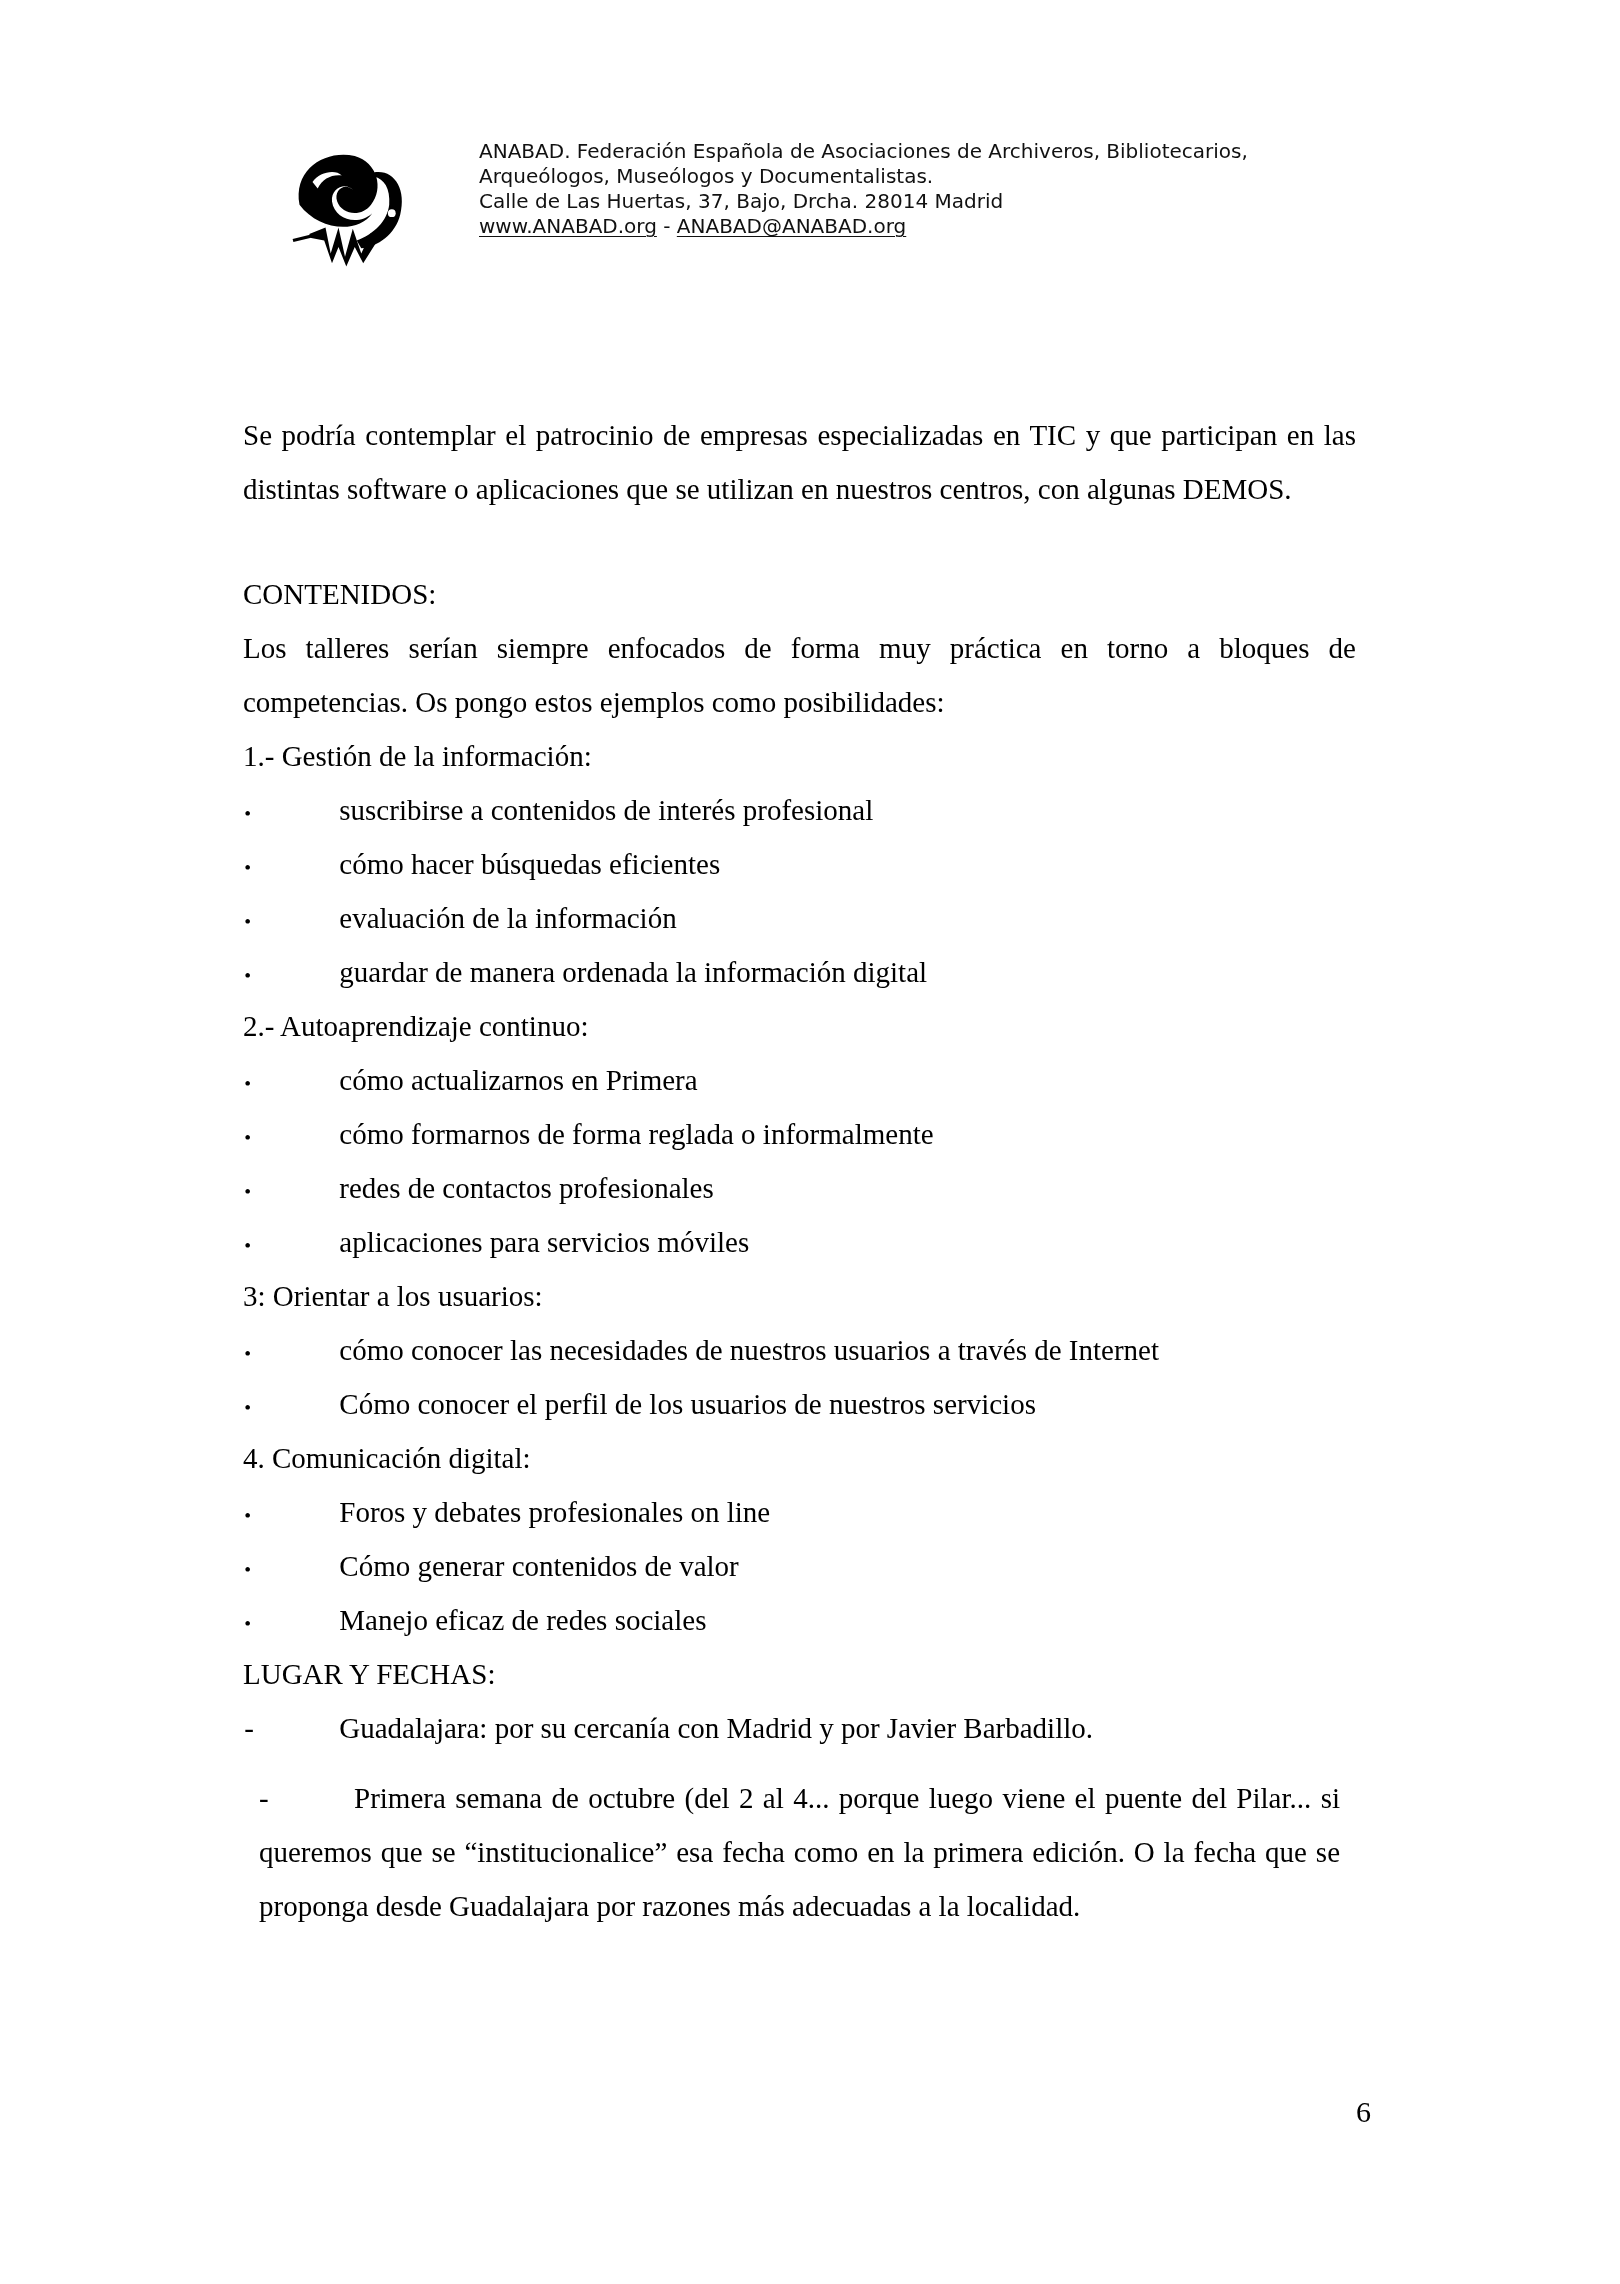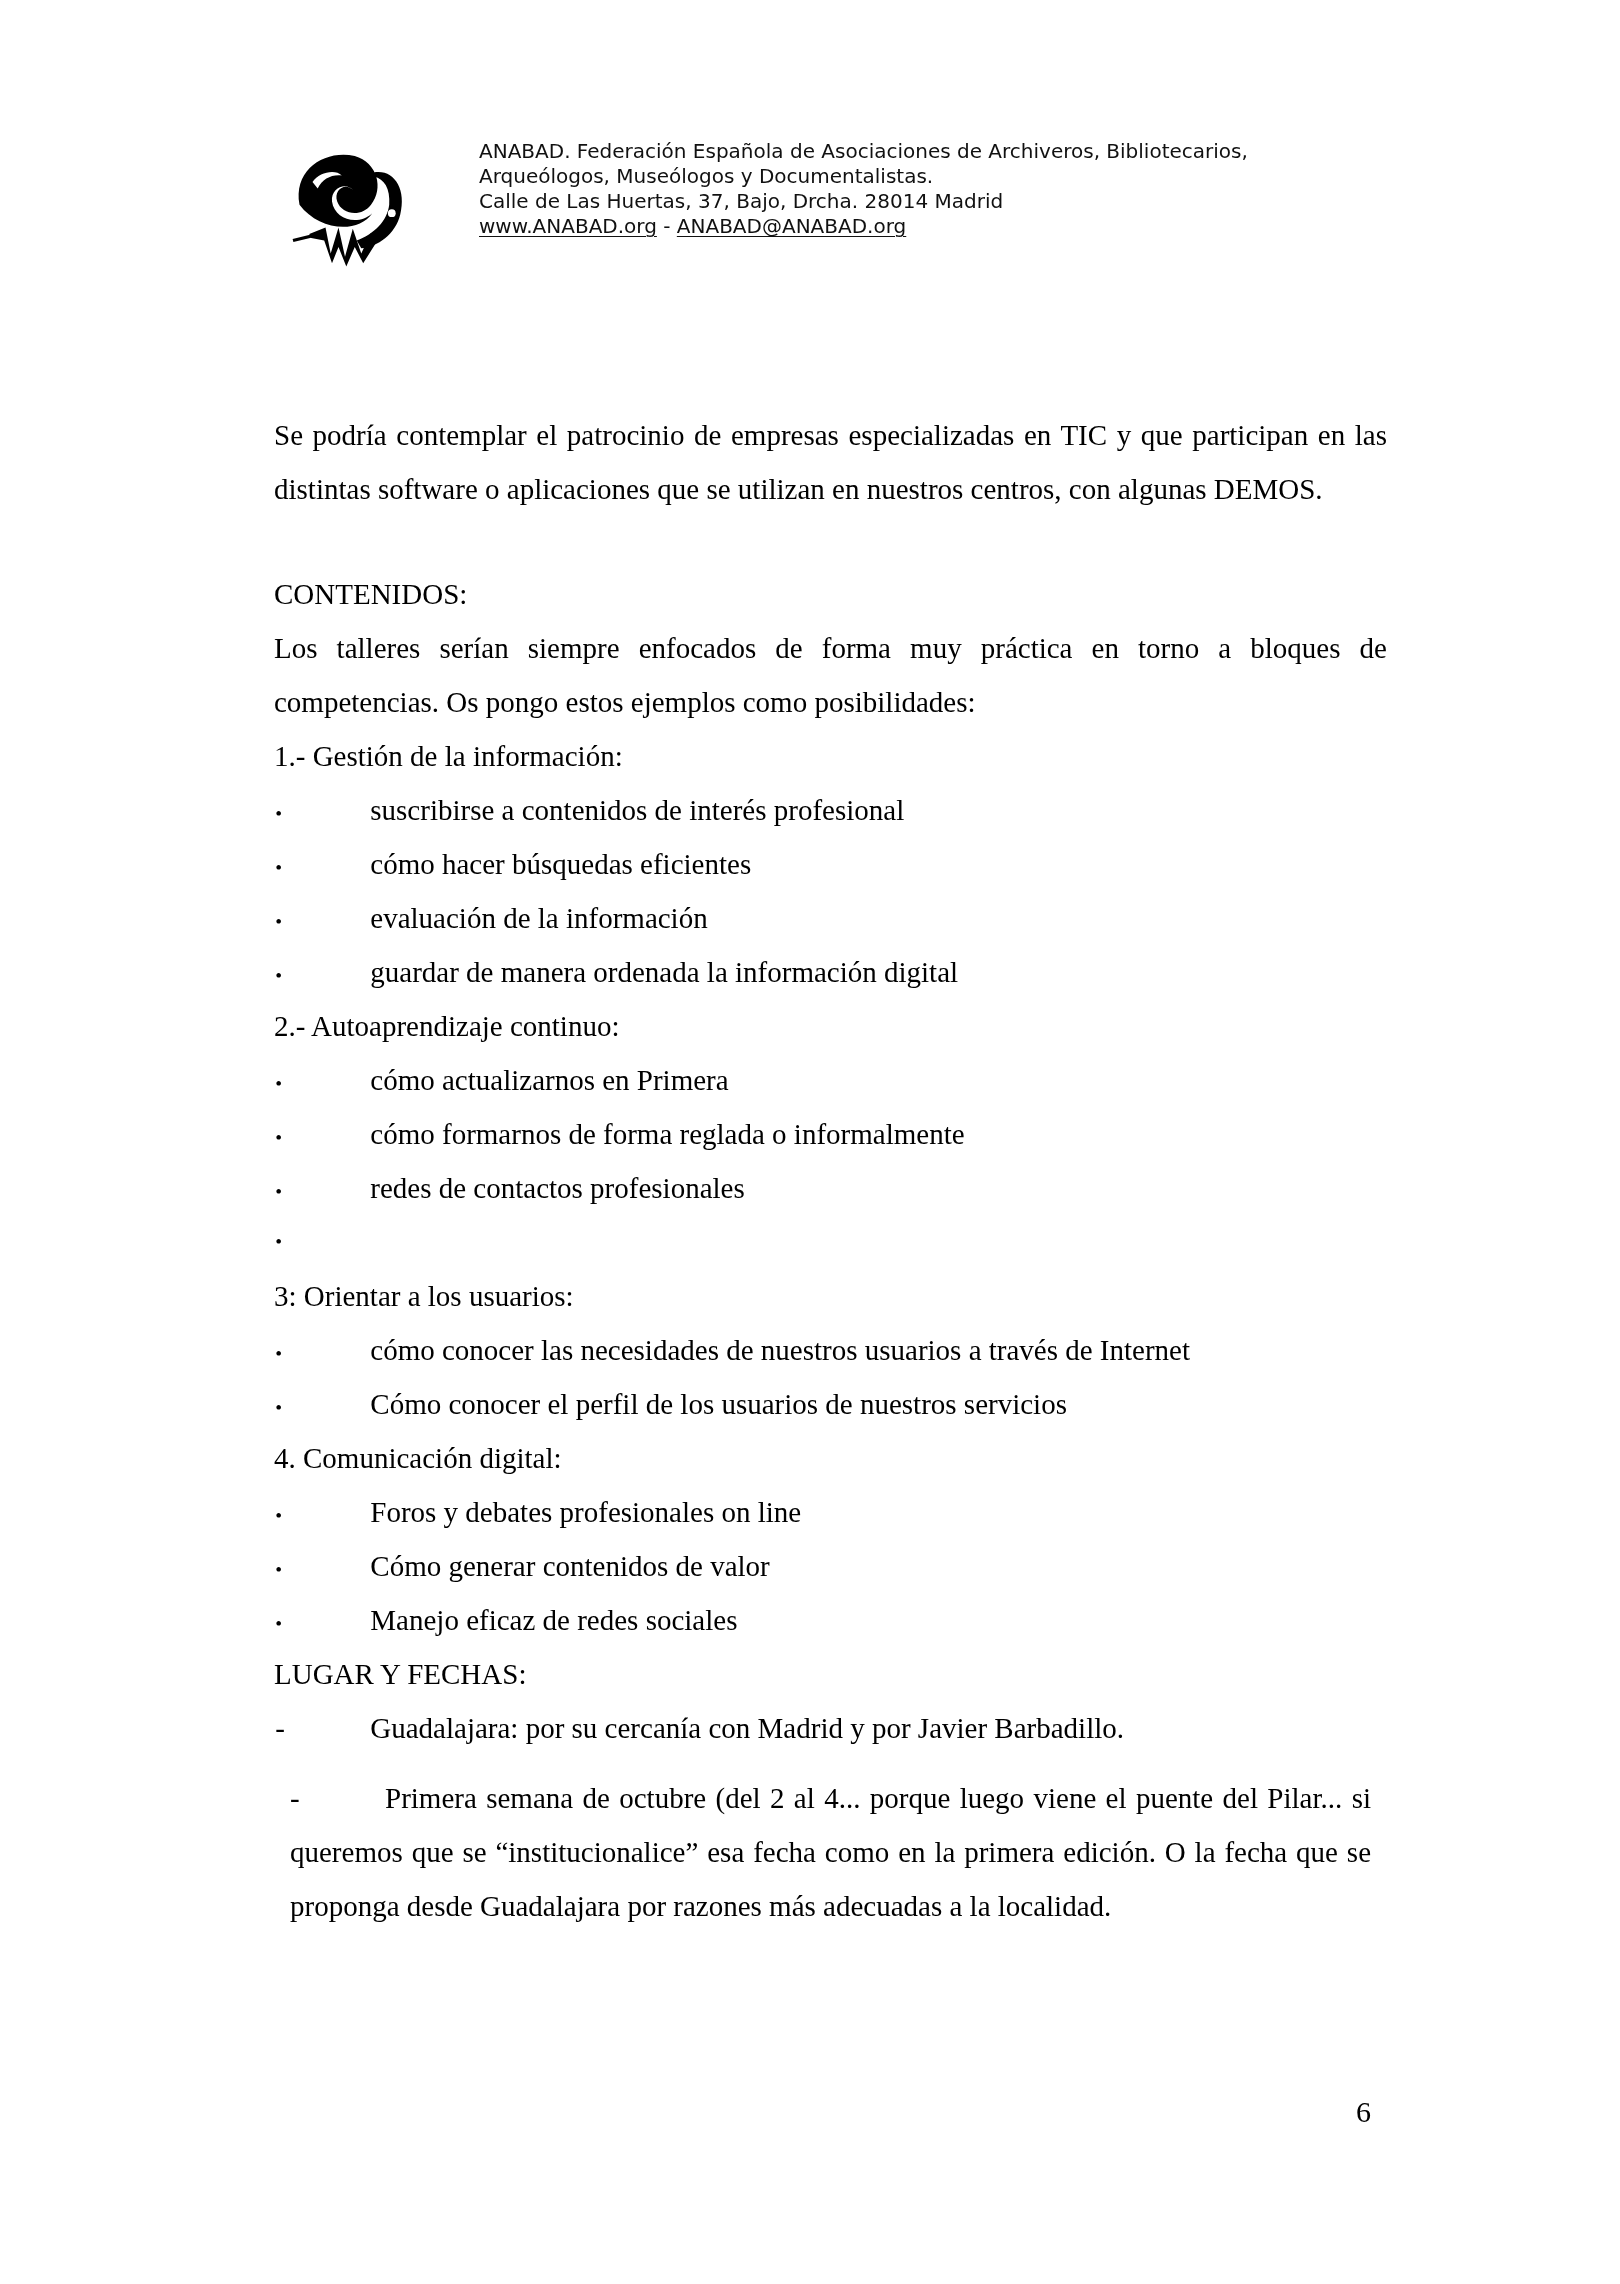--- a/index.html
+++ b/index.html
@@ -6,21 +6,21 @@
     body { width: 1620px; height: 2284px; position: relative; overflow: hidden; color: #000; }
     .page { position: absolute; left: 0; top: 0; width: 1620px; height: 2284px; background: #fff; }
 
     
     .logo { position: absolute; left: 280px; top: 143px; width: 130px; height: 130px; }
     .letterhead { position: absolute; left: 463px; top: 139px; font-family: "DejaVu Sans", sans-serif; font-size: 20px; line-height: 25px; color: #111; margin-left: 16px; }
     .letterhead div { white-space: nowrap; }
     .letterhead .links a { color: #111; text-decoration: underline; text-decoration-thickness: 1.3px; text-underline-offset: 2.6px; }
 
     
-    .body-text { position: absolute; left: 274px; top: 408px; width: 1113px; font-family: "Liberation Serif", serif; font-size: 29px; color: #000; }
+    .body-text { position: absolute; left: 243px; top: 408px; width: 1113px; font-family: "Liberation Serif", serif; font-size: 29px; color: #000; }
     .para { line-height: 54px; text-align: justify; margin: 0; }
     .gap { height: 51px; }
     .line { line-height: 54px; height: 54px; white-space: nowrap; }
     .bullet-row { display: flex; align-items: baseline; line-height: 54px; height: 54px; white-space: nowrap; }
     .bullet-row .marker { width: 95px; flex: 0 0 95px; font-size: 19.5px; padding-left: 1.3px; }
     .bullet-row.dash .marker { font-size: 29px; }
     .dash-para { line-height: 54px; text-align: justify; margin: 16px; }
     .dash-para .marker { display: inline-block; width: 95px; }
 
     .page-number { position: absolute; left: 1356px; top: 2095px; font-family: "Liberation Serif", serif; font-size: 30px; }
@@ -82,20 +82,21 @@
     <div class="bullet-row">
         <span class="marker">•</span>
         <span>cómo formarnos de forma reglada o informalmente</span>
       </div>
     <div class="bullet-row">
         <span class="marker">•</span>
         <span>redes de contactos profesionales</span>
       </div>
     <div class="bullet-row">
         <span class="marker">•</span>
+        <span>aplicaciones para servicios móviles</span>
       </div>
 
     <div class="line">3: Orientar a los usuarios:</div>
     <div class="bullet-row">
         <span class="marker">•</span>
         <span>cómo conocer las necesidades de nuestros usuarios a través de Internet</span>
       </div>
     <div class="bullet-row">
         <span class="marker">•</span>
         <span>Cómo conocer el perfil de los usuarios de nuestros servicios</span>

